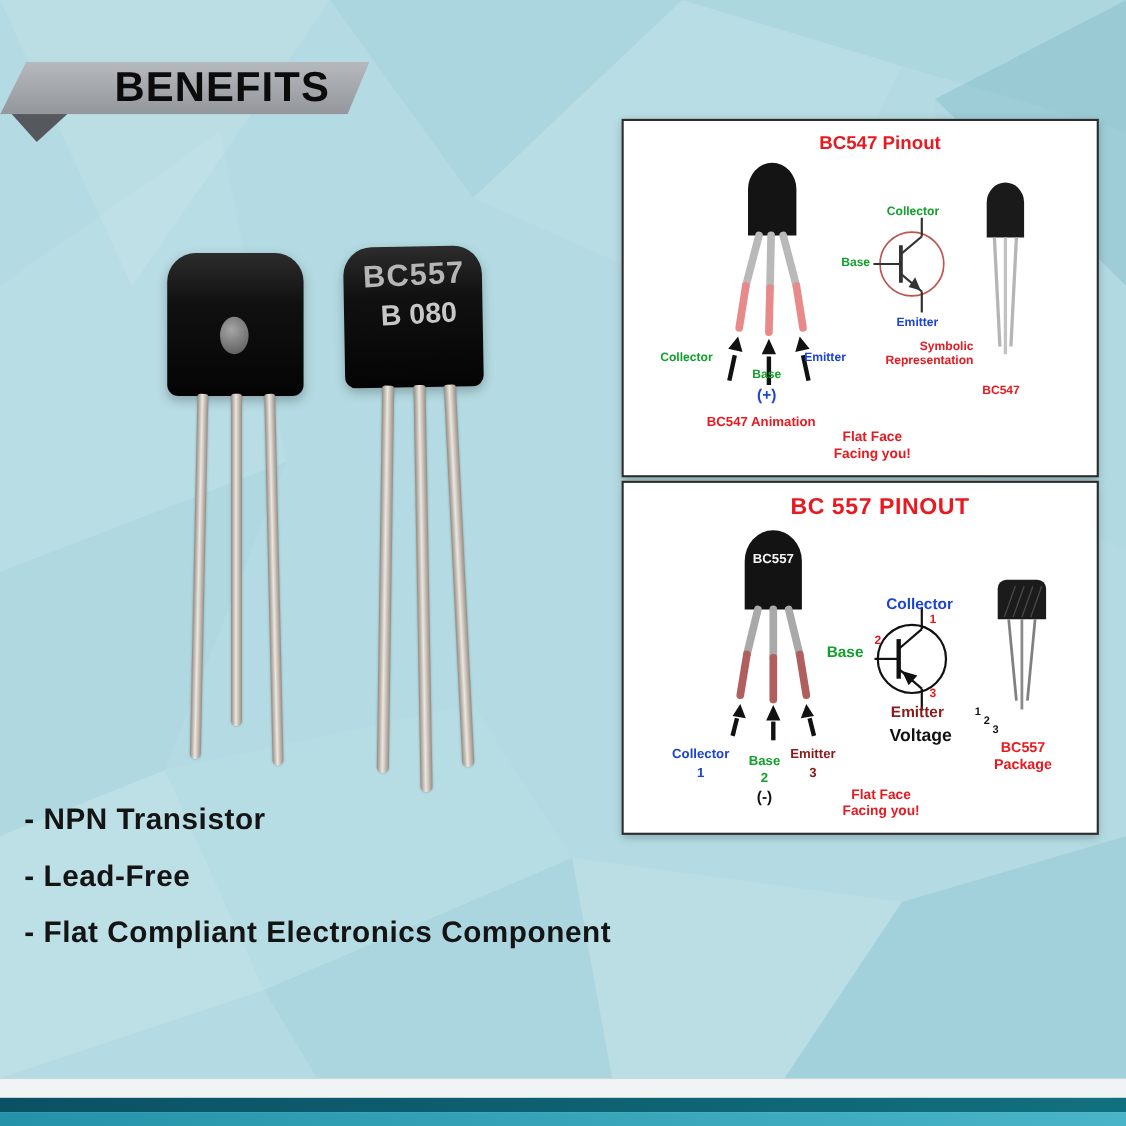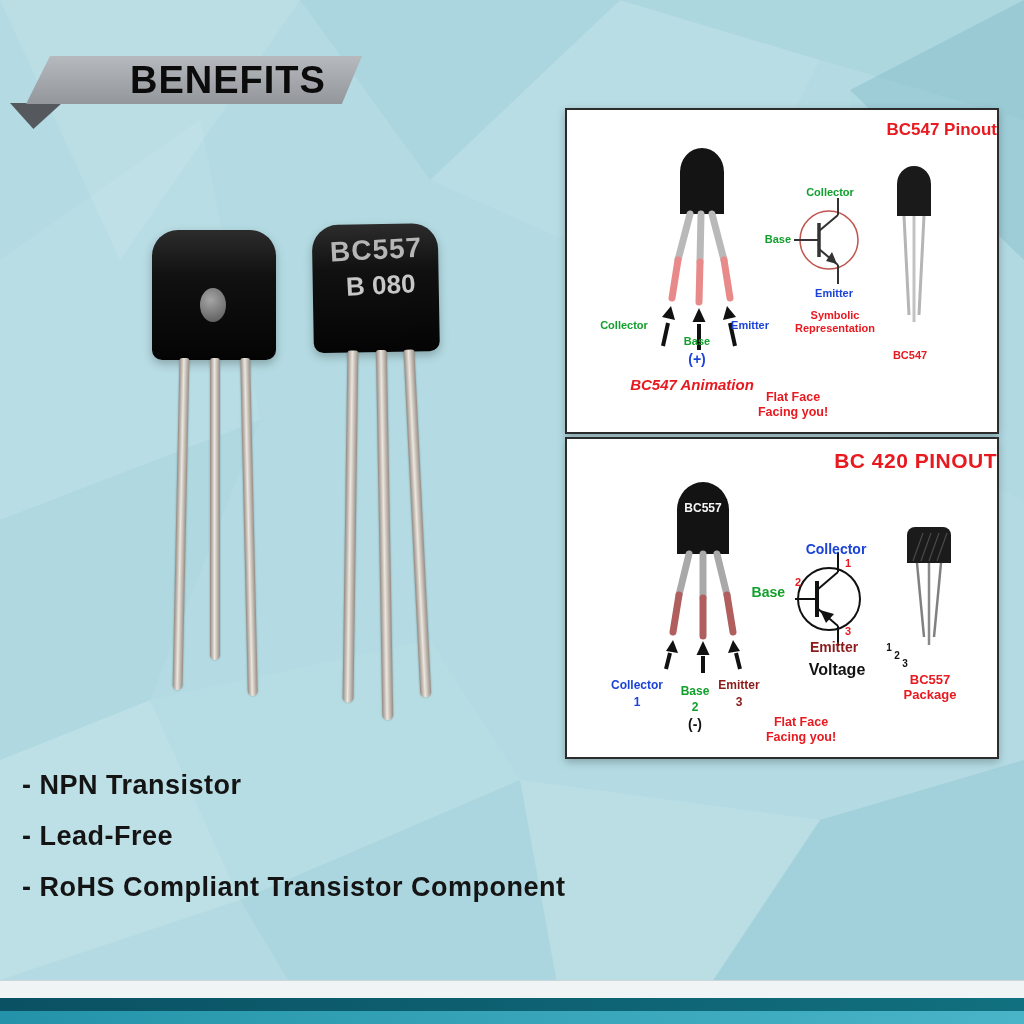--- a/index.html
+++ b/index.html
@@ -5,21 +5,21 @@
   html,body{margin:0;padding:0;background:#888;}
   #canvas{
     position:relative;width:1024px;height:1024px;margin:0 auto;
     background:#b4dbe3;overflow:hidden;
     font-family:"Liberation Sans", sans-serif;
   }
   #bg-facets{position:absolute;inset:0;width:100%;height:100%;}
 
   
   .banner{
-    position:absolute;left:26px;top:56px;width:336px;height:48px;
+    position:absolute;left:0;top:56px;width:336px;height:48px;
     background:linear-gradient(180deg,#b6b9bd,#93979b);
     clip-path:polygon(24px 0,100% 0,94% 100%,0 100%);
     display:flex;align-items:center;z-index:3;
   }
   .banner-text{
     padding-left:104px;font-size:38px;font-weight:bold;color:#0b0b0b;letter-spacing:1px;
   }
   .banner-fold{
     position:absolute;left:10px;top:103px;width:52px;height:26px;
     background:#55595e;clip-path:polygon(0 0,100% 0,45% 100%);z-index:2;
@@ -48,24 +48,24 @@
     box-shadow:0 3px 8px rgba(0,0,0,.25);
   }
   .panel-art{position:absolute;inset:0;width:100%;height:100%;}
   .lbl{position:absolute;font-weight:bold;text-align:center;line-height:1.18;z-index:4;}
   .preline{white-space:pre-line;}
   .red{color:#e8191f;}
   .green{color:#12a02c;}
   .blue{color:#1b43d8;}
   .maroon{color:#8b1a1a;}
   .black{color:#111;}
-  .p-title{position:absolute;left:0;right:0;text-align:right;font-weight:bold;z-index:4;padding-left:36px;}
-
-  
-  .benefits{position:absolute;left:22px;top:730px;z-index:3;margin-top:40px;}
+  .p-title{position:absolute;left:0;right:0;text-align:center;font-weight:bold;z-index:4;padding-left:36px;}
+
+  
+  .benefits{position:absolute;left:22px;top:730px;z-index:3;}
   .benefit-item{
     font-size:27px;font-weight:bold;color:#141414;margin-bottom:20px;letter-spacing:.5px;
   }
 
   
   .stripe{position:absolute;left:0;width:100%;z-index:5;}
   .stripe-light{top:980px;height:18px;background:#f0f4f5;border-top:1px solid #ccd6da;}
   .stripe-dark{top:998px;height:13px;background:linear-gradient(90deg,#0a5163,#11707f);}
   .stripe-teal{top:1011px;height:13px;background:linear-gradient(90deg,#2493a9,#49b4c7);}
 </style>
@@ -150,25 +150,25 @@
         <line x1="337" y1="106" x2="342" y2="205" stroke="#b5b5b5" stroke-width="3"></line>
         <line x1="347" y1="106" x2="347" y2="212" stroke="#c2c2c2" stroke-width="3"></line>
         <line x1="357" y1="106" x2="352" y2="205" stroke="#b5b5b5" stroke-width="3"></line>
       </g>
     </svg>
     <div class="p-title red" style="top:10px;font-size:17px;">BC547 Pinout</div>
     <div class="lbl green" style="left:18px;width:78px;top:209px;font-size:11px;">Collector</div>
     <div class="lbl green" style="left:105px;width:50px;top:225px;font-size:11px;">Base</div>
     <div class="lbl blue" style="left:105px;width:50px;top:241px;font-size:14px;">(+)</div>
     <div class="lbl blue" style="left:152px;width:62px;top:209px;font-size:11px;">Emitter</div>
-    <div class="lbl red" style="left:58px;width:134px;top:266px;font-size:15px;font-style:italic;">BC547 Animation</div>
+    <div class="lbl red" style="left:58px;width:134px;top:266px;font-size:12px;">BC547 Animation</div>
     <div class="lbl green" style="left:224px;width:78px;top:76px;font-size:11px;">Collector</div>
     <div class="lbl green" style="left:182px;width:42px;top:123px;font-size:11px;text-align:right;">Base</div>
     <div class="lbl blue" style="left:230px;width:74px;top:177px;font-size:11px;">Emitter</div>
-    <div class="lbl red preline" style="left:218px;width:100px;top:199px;font-size:11px;">Symbolic
+    <div class="lbl red preline" style="left:218px;width:100px;top:199px;font-size:11px;text-align:right;">Symbolic
 Representation</div>
     <div class="lbl red" style="left:312px;width:62px;top:239px;font-size:11px;">BC547</div>
     <div class="lbl red preline" style="left:178px;width:96px;top:280px;font-size:12.5px;">Flat Face
 Facing you!</div>
   </div>
 
   <div class="panel" style="left:565px;top:437px;width:430px;height:318px;">
     <svg class="panel-art" viewBox="0 0 430 318" aria-hidden="true">
       <g>
         <path d="M110 71 a26 28 0 0 1 52 0 v44 h-52 z" fill="#131313"></path>
@@ -205,21 +205,21 @@
         <path d="M340 124 v-28 a8 8 0 0 1 8 -8 h28 a8 8 0 0 1 8 8 v28 z" fill="#1b1b1b"></path>
         <line x1="346" y1="122" x2="356" y2="94" stroke="#4a4a4a" stroke-width="1.2"></line>
         <line x1="354" y1="122" x2="364" y2="94" stroke="#4a4a4a" stroke-width="1.2"></line>
         <line x1="362" y1="122" x2="372" y2="94" stroke="#4a4a4a" stroke-width="1.2"></line>
         <line x1="370" y1="122" x2="380" y2="94" stroke="#4a4a4a" stroke-width="1.2"></line>
         <line x1="350" y1="124" x2="357" y2="198" stroke="#808080" stroke-width="2.5"></line>
         <line x1="362" y1="124" x2="362" y2="206" stroke="#8a8a8a" stroke-width="2.5"></line>
         <line x1="374" y1="124" x2="367" y2="198" stroke="#808080" stroke-width="2.5"></line>
       </g>
     </svg>
-    <div class="p-title red" style="top:10px;font-size:21px;letter-spacing:.5px;">BC 420 PINOUT</div>
+    <div class="p-title red" style="top:10px;font-size:21px;letter-spacing:.5px;">BC 557 PINOUT</div>
     <div class="lbl" style="left:110px;width:52px;top:62px;font-size:12px;color:#f5f5f5;">BC557</div>
 
     <div class="lbl blue" style="left:30px;width:80px;top:239px;font-size:12px;">Collector</div>
     <div class="lbl blue" style="left:30px;width:80px;top:256px;font-size:12px;">1</div>
     <div class="lbl green" style="left:104px;width:48px;top:245px;font-size:12px;">Base</div>
     <div class="lbl green" style="left:104px;width:48px;top:261px;font-size:12px;">2</div>
     <div class="lbl black" style="left:104px;width:48px;top:277px;font-size:14px;">(-)</div>
     <div class="lbl maroon" style="left:140px;width:64px;top:239px;font-size:12px;">Emitter</div>
     <div class="lbl maroon" style="left:140px;width:64px;top:256px;font-size:12px;">3</div>
 
@@ -236,20 +236,20 @@
     <div class="lbl black" style="left:332px;width:12px;top:219px;font-size:10px;">3</div>
     <div class="lbl red preline" style="left:318px;width:90px;top:233px;font-size:13px;">BC557
 Package</div>
     <div class="lbl red preline" style="left:182px;width:104px;top:276px;font-size:12.5px;">Flat Face
 Facing you!</div>
   </div>
 
   <div class="benefits">
     <div class="benefit-item">- NPN Transistor</div>
     <div class="benefit-item">- Lead-Free</div>
-    <div class="benefit-item">- RoHS Compliant Transistor Component</div>
+    <div class="benefit-item">- Flat Compliant Electronics Component</div>
   </div>
 
   <div class="stripe stripe-light"></div>
   <div class="stripe stripe-dark"></div>
   <div class="stripe stripe-teal"></div>
 
 </div>
 
 </body></html>

